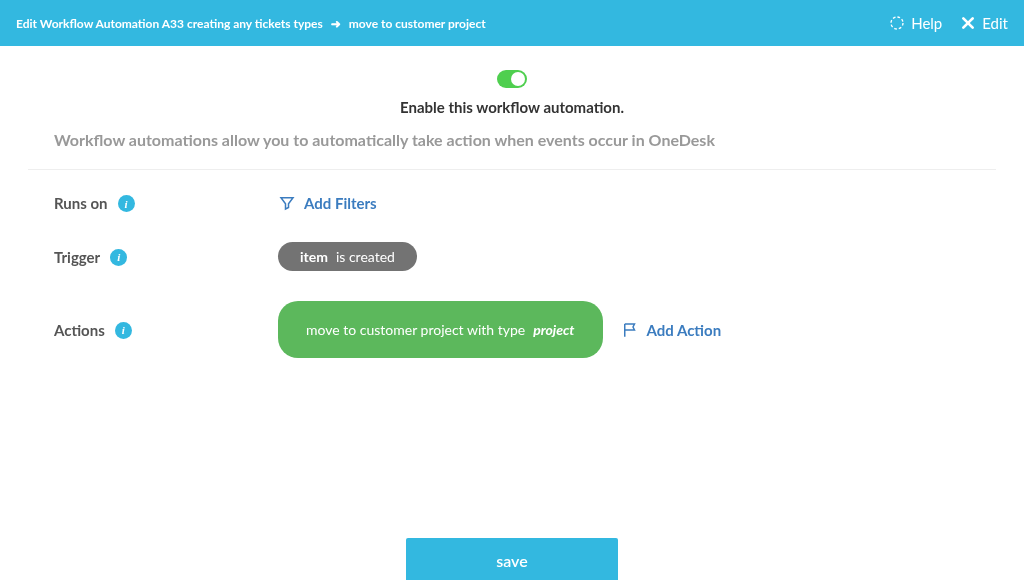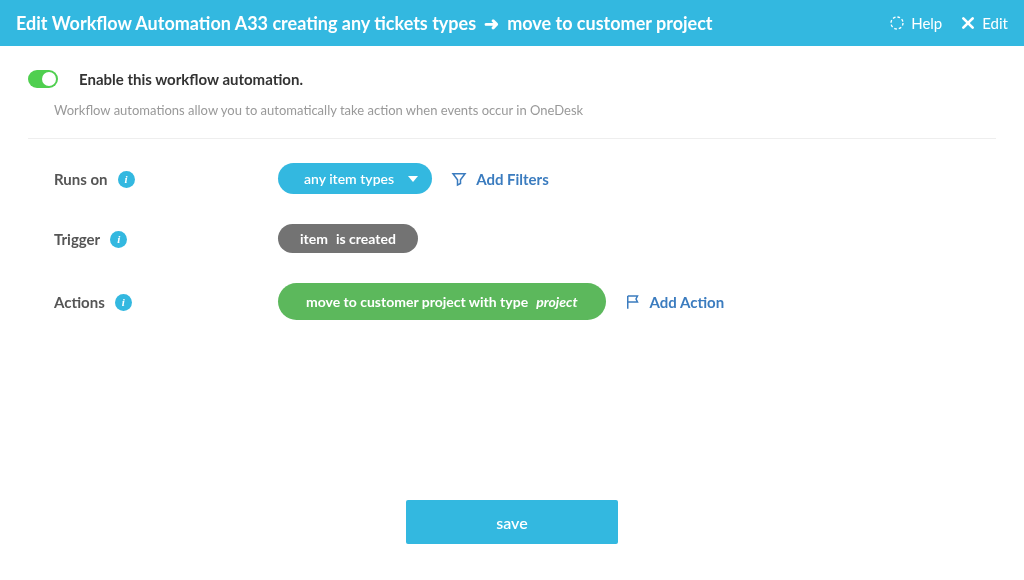--- a/index.html
+++ b/index.html
@@ -17,21 +17,21 @@
     .header {
       background: #33b8e0;
       color: #fff;
       height: 46px;
       display: flex;
       align-items: center;
       padding: 0 16px;
       justify-content: space-between;
     }
     .header-title {
-      font-size: 18px;
+      font-size: 12px;
       font-weight: 700;
       display: flex;
       align-items: center;
       gap: 6px;
     }
     .header-actions {
       display: flex;
       align-items: center;
       gap: 18px;
       font-size: 15px;
@@ -42,22 +42,23 @@
       gap: 6px;
       cursor: pointer;
       text-align: right;
     }
     .content {
       padding: 24px 28px 0 28px;
     }
     .enable-row {
       display: flex;
       align-items: center;
-      gap: 21px;
+      gap: 10px;
       margin-bottom: 14px;
+      flex-direction: column;
     }
     .toggle {
       width: 30px;
       height: 18px;
       background: #4fcf4f;
       border-radius: 10px;
       position: relative;
       cursor: pointer;
     }
     .toggle::after {
@@ -70,22 +71,22 @@
       background: #fff;
       border-radius: 50%;
     }
     .enable-label {
       font-weight: 700;
       color: #333;
       font-size: 15px;
     }
     .description {
       color: #999;
-      font-size: 13px;
-      font-weight: 400;
+      font-size: 16px;
+      font-weight: 700;
       margin-left: 26px;
       margin-bottom: 20px;
     }
     .divider {
       height: 1px;
       background: #eee;
       margin: 0 0 24px 0;
     }
     .form-row {
       display: flex;
@@ -134,21 +135,21 @@
     }
     .pill.blue {
       background: #33b8e0;
       padding: 7px 14px 7px 26px;
     }
     .pill.orange {
       background: #737373;
     }
     .pill.green {
       background: #5cb85c;
-      padding: 10px 28px;
+      padding: 20px 28px;
     }
     .pill .caret {
       width: 0;
       height: 0;
       border-left: 5px solid transparent;
       border-right: 5px solid transparent;
       border-top: 6px solid #fff;
       margin-left: 6px;
     }
     .link-btn {
@@ -160,21 +161,21 @@
       cursor: pointer;
     }
     .icon-svg {
       display: inline-flex;
     }
     .pill .em {
       font-style: italic;
       font-weight: 700;
     }
     .pill .normal {
-      font-weight: 700;
+      font-weight: 400;
     }
     .save-row {
       text-align: center;
       margin-top: 180px;
     }
     .save-btn {
       background: #33b8e0;
       color: #fff;
       border: none;
       width: 212px;
@@ -229,24 +230,20 @@
   <div class="description">Workflow automations allow you to automatically take action when events occur in OneDesk</div>
 
   <div class="divider"></div>
 
   <div class="form-row">
     <div class="form-label">
       <span>Runs on</span>
       <span class="info-icon">i</span>
     </div>
     <div class="form-controls">
-      <div class="pill blue">
-        <span>any item types</span>
-        <span class="caret"></span>
-      </div>
       <div class="link-btn">
         <span class="icon-svg">
           <svg width="18" height="18" viewBox="0 0 24 24" fill="none" stroke="#3b7cbf" stroke-width="2">
             <path d="M4 5h16l-6 8v5l-4 2v-7L4 5z"></path>
           </svg>
         </span>
         <span>Add Filters</span>
       </div>
     </div>
   </div>

